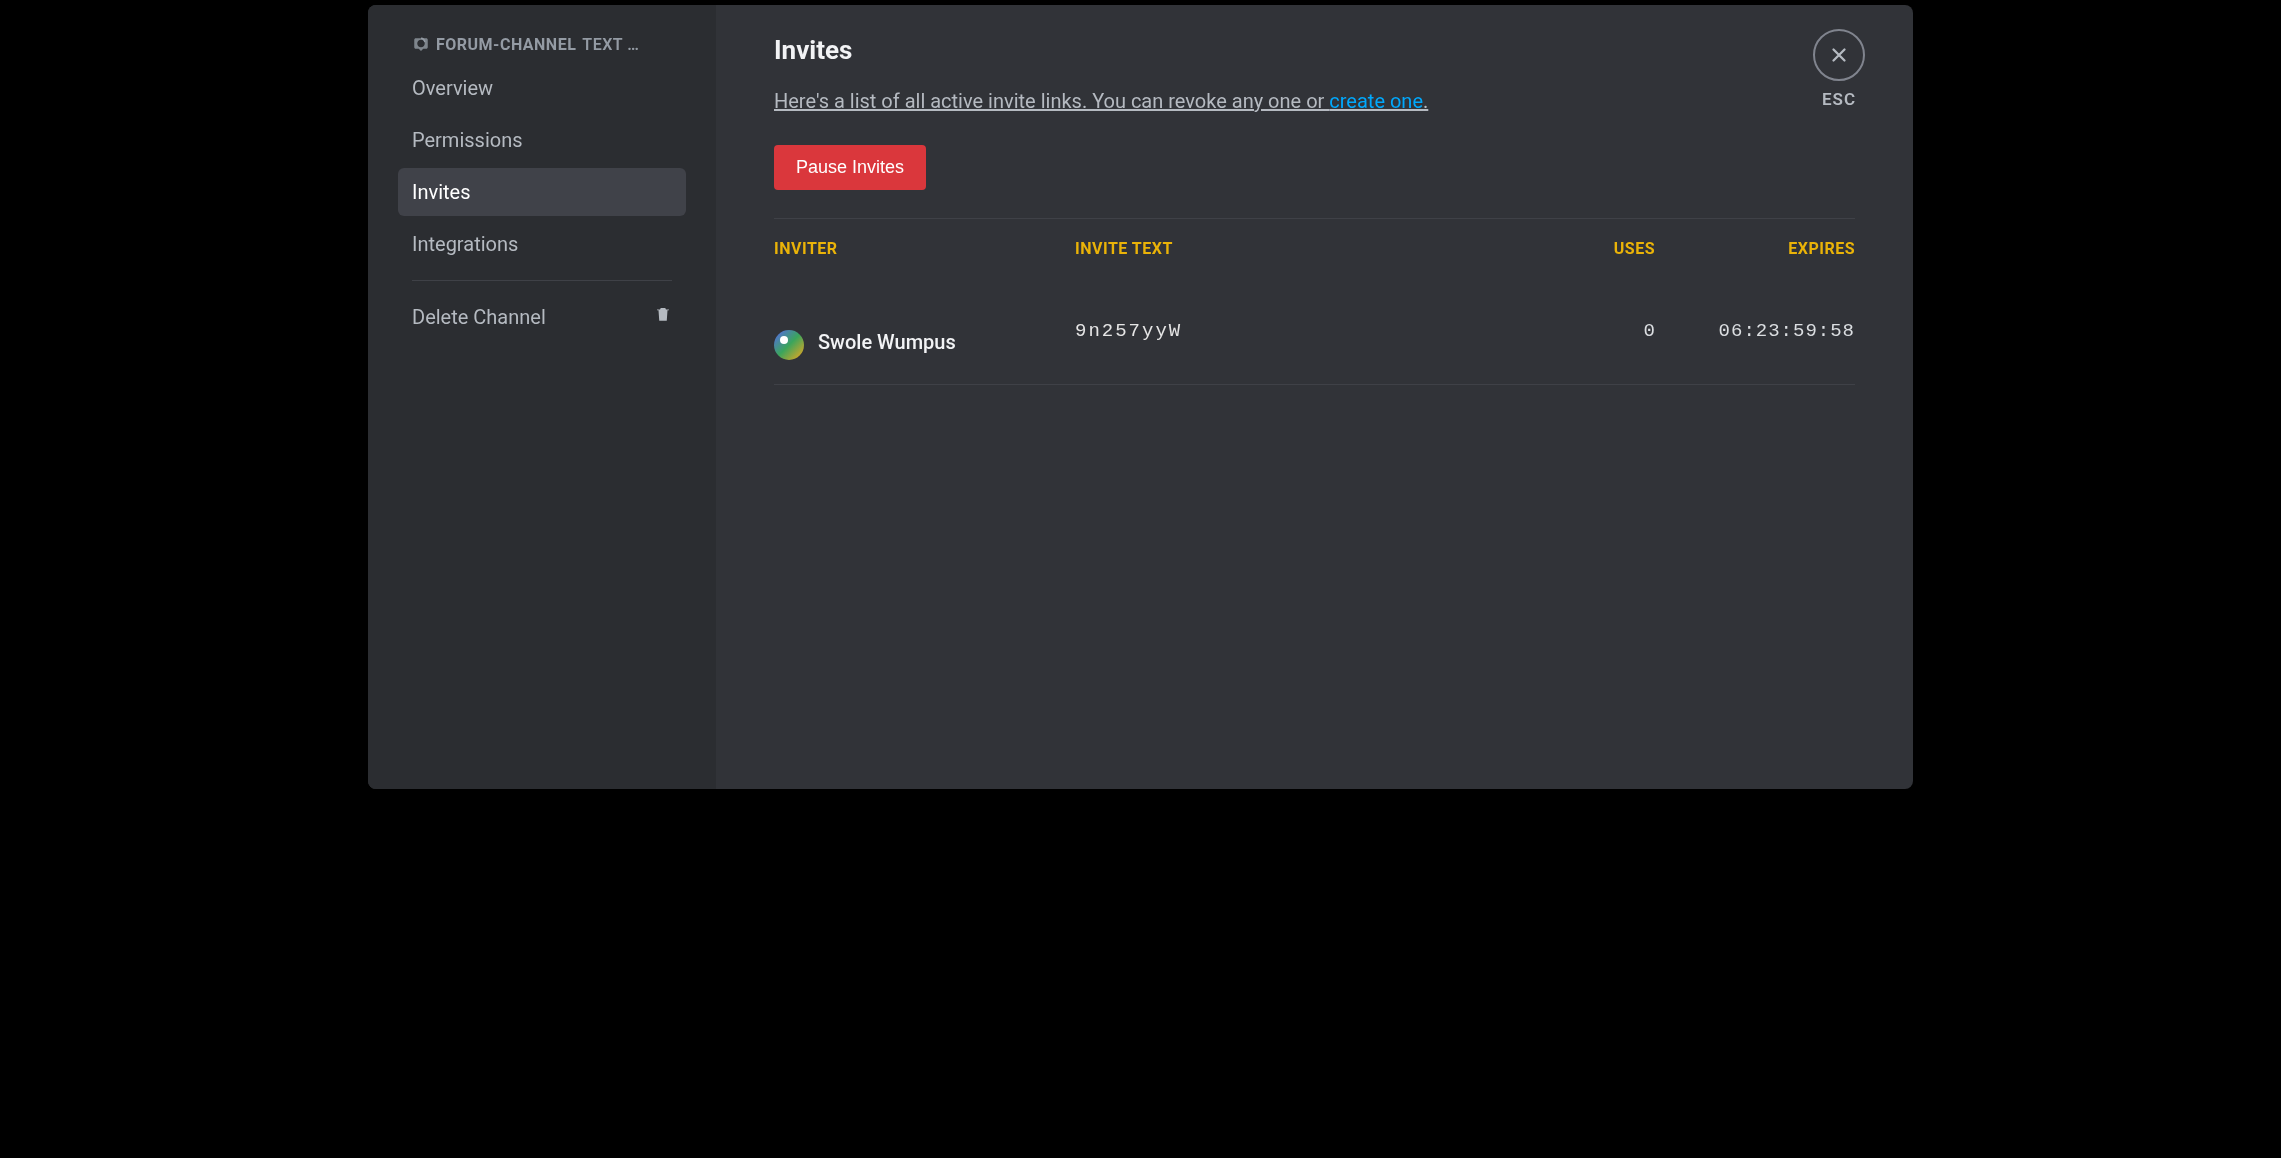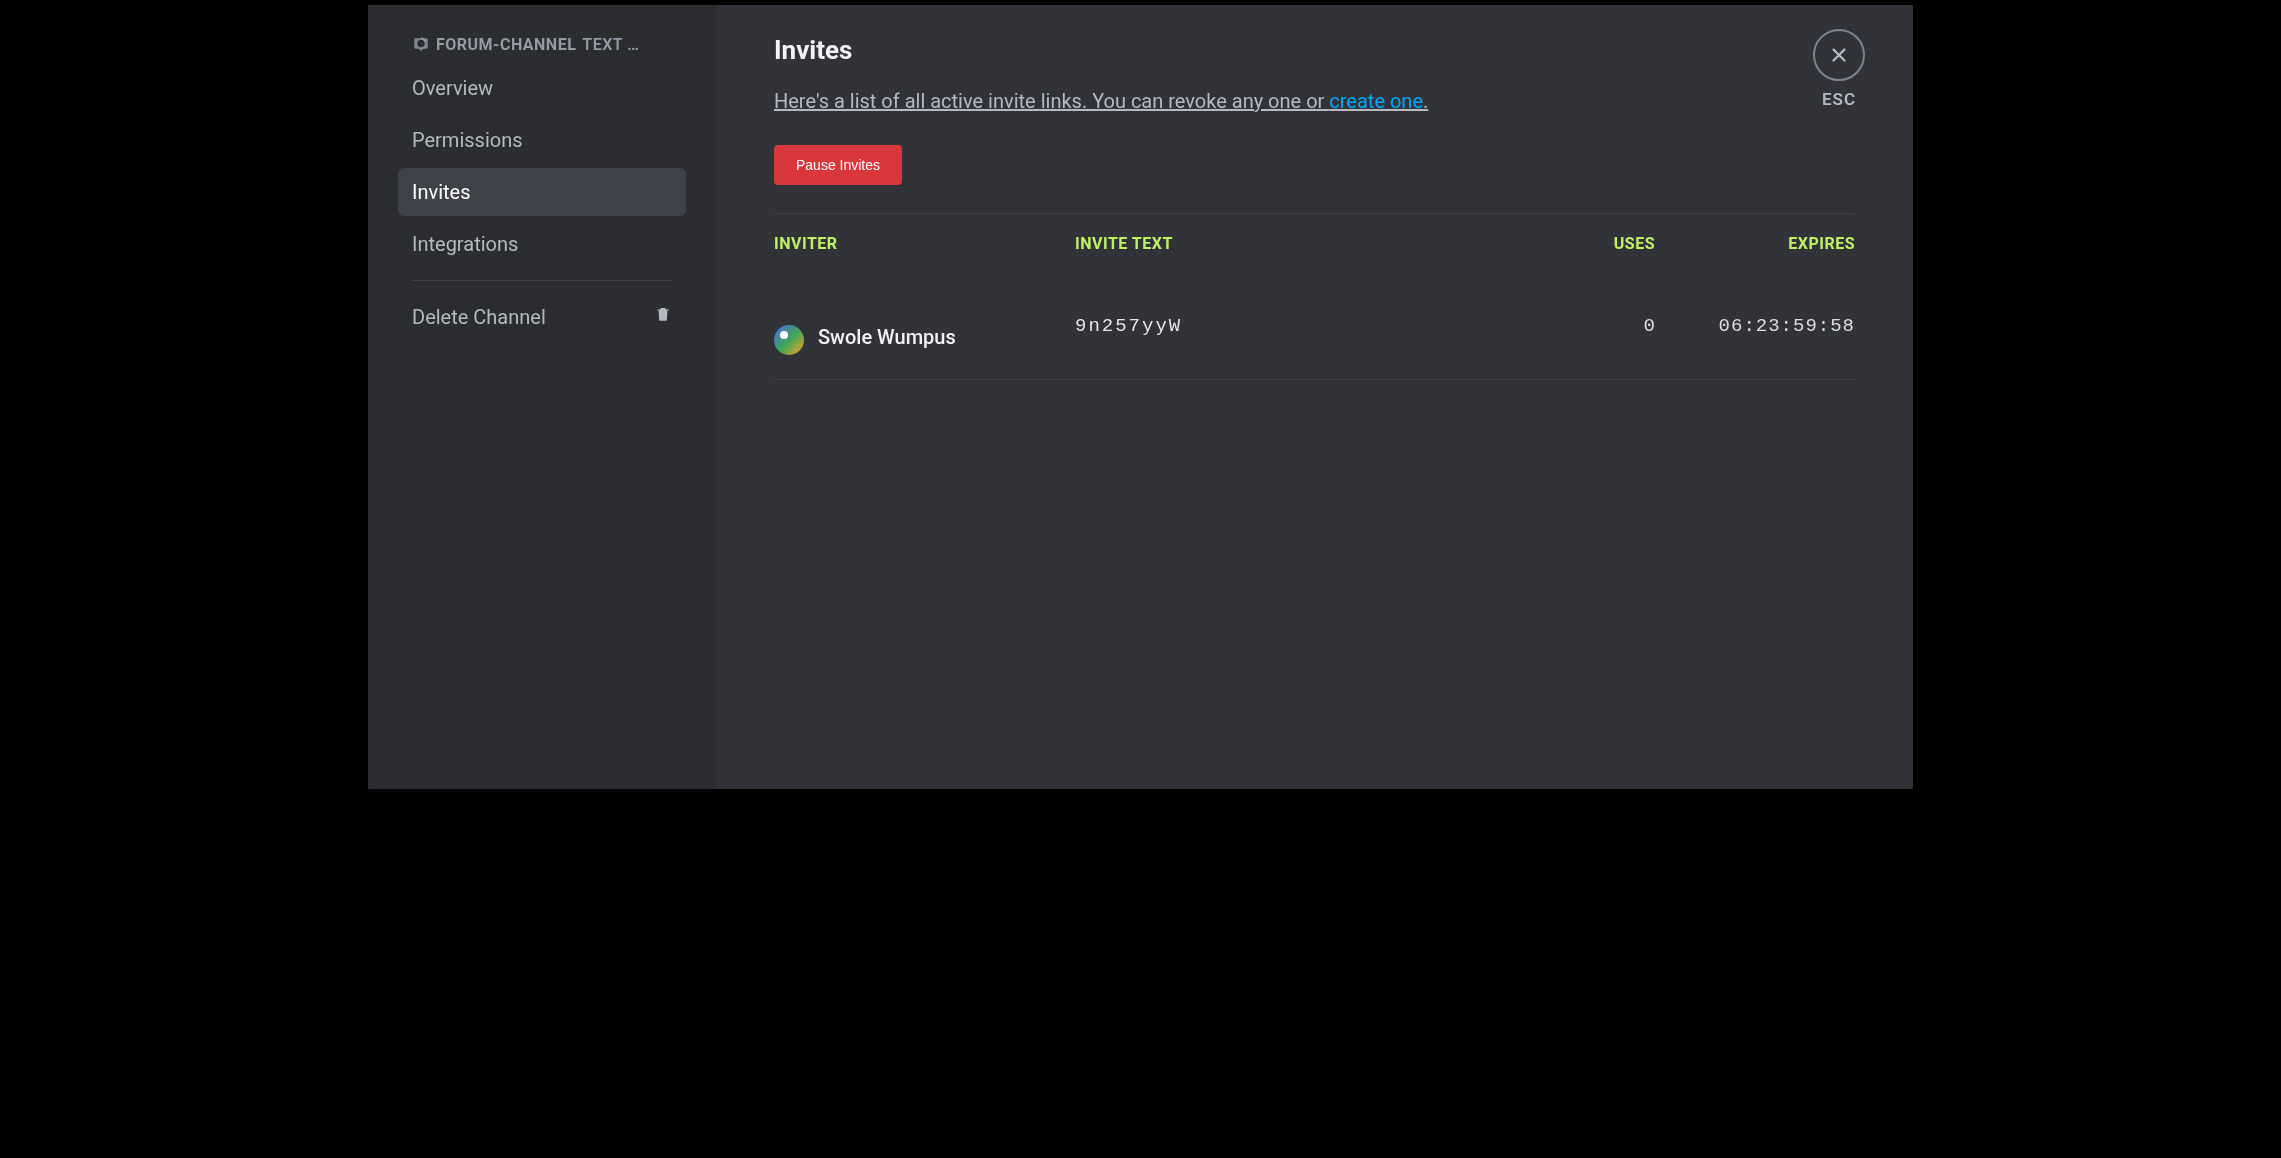--- a/index.html
+++ b/index.html
@@ -12,21 +12,21 @@
       background: #000;
       display: flex;
       justify-content: center;
       align-items: flex-start;
       min-height: 100vh;
     }
     .app {
       width: 1545px;
       height: 784px;
       background: #313338;
-      border-radius: 1px;
+      border-radius: 8px;
       display: flex;
       overflow: hidden;
       position: relative;
       margin: 5px;
     }
     .sidebar {
       width: 348px;
       background: #2b2d31;
       padding: 30px 30px;
       flex-shrink: 0;
@@ -99,38 +99,38 @@
     }
     .description .link {
       color: #00a8fc;
       cursor: pointer;
     }
     .pause-btn {
       background: #da373c;
       color: #fff;
       border: none;
       padding: 12px 22px;
-      font-size: 14px;
+      font-size: 18px;
       font-weight: 500;
       border-radius: 4px;
       cursor: pointer;
     }
     .table-divider {
       height: 1px;
       background: #3f4147;
       margin-top: 28px;
     }
     .table {
       width: 100%;
     }
     .table-header {
       display: grid;
       grid-template-columns: 1fr 420px 160px 200px;
       padding: 20px 0;
-      color: #bef264;
+      color: #eab308;
       font-size: 16px;
       font-weight: 700;
       letter-spacing: 0.5px;
     }
     .table-header .col-uses {
       text-align: right;
     }
     .table-header .col-expires {
       text-align: right;
     }

